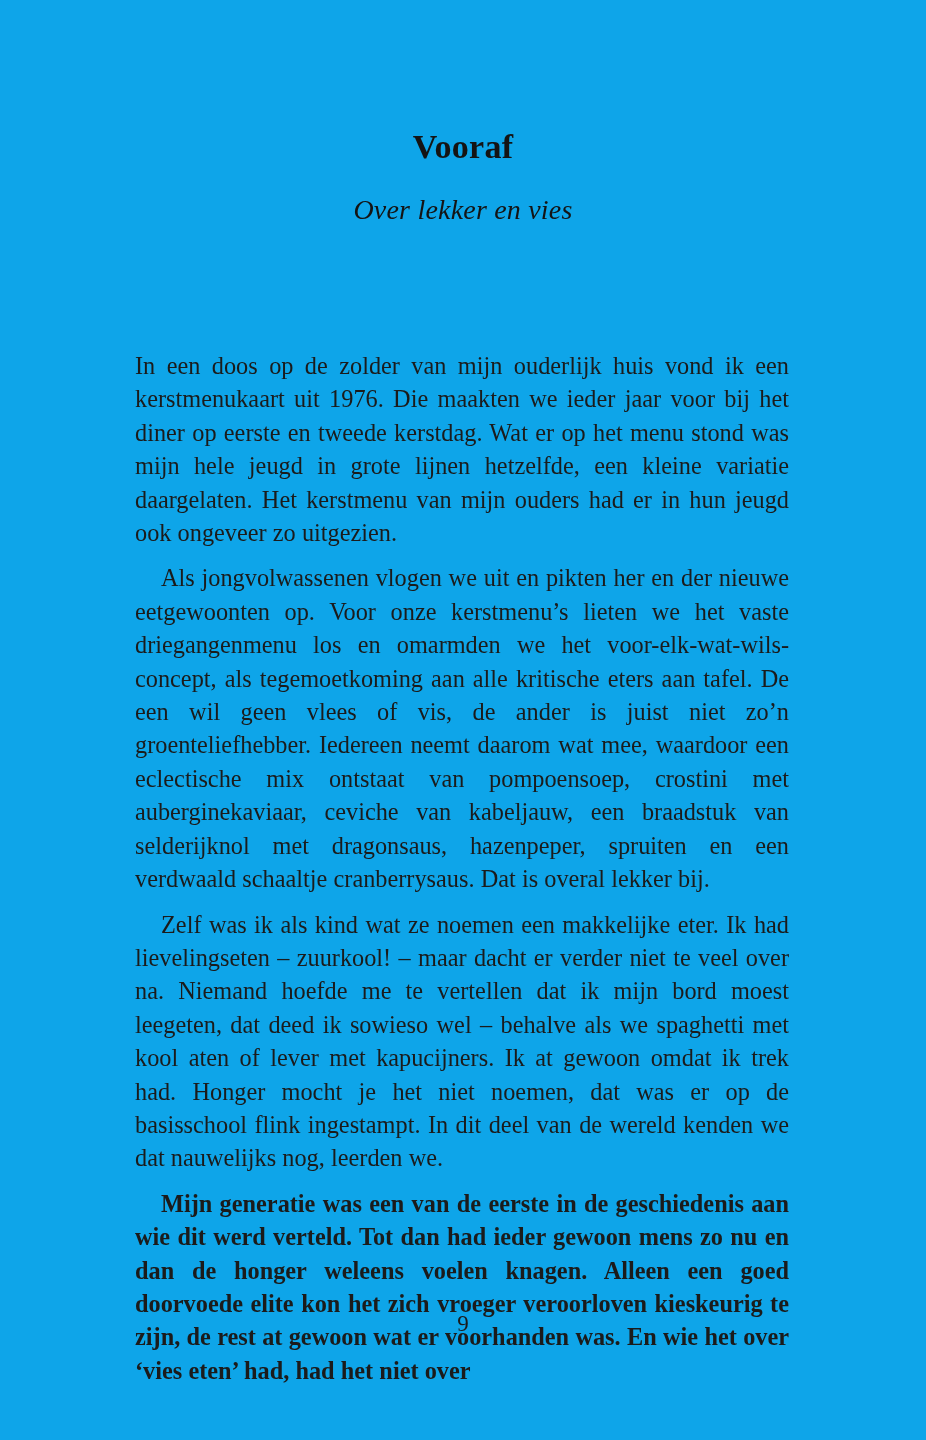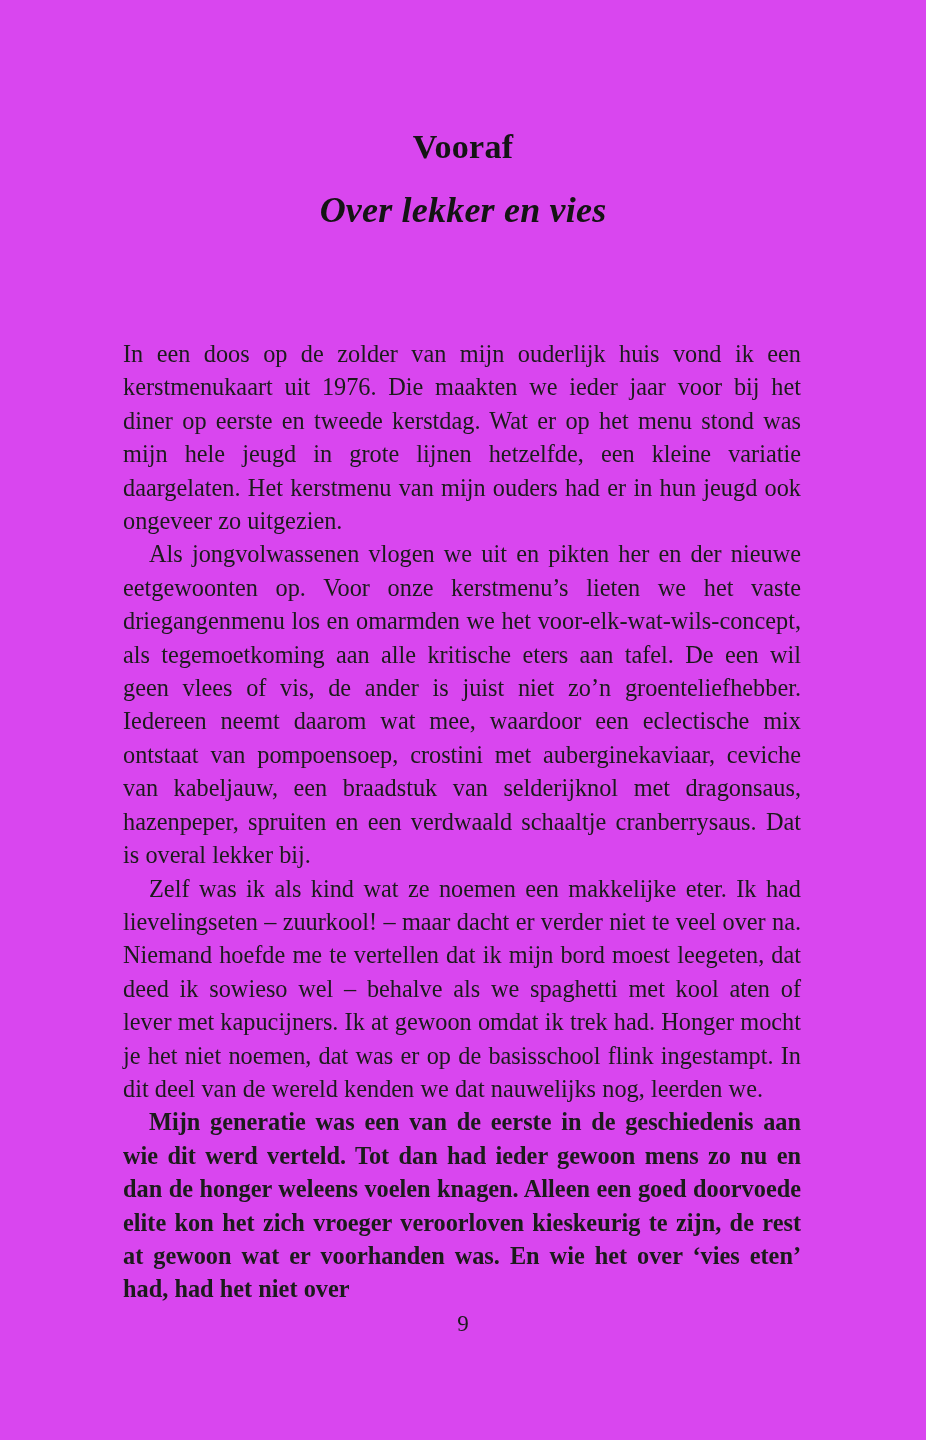--- a/index.html
+++ b/index.html
@@ -8,21 +8,21 @@
     background: #ffffff;
   }
   body {
     font-family: "Liberation Serif", "DejaVu Serif", serif;
     color: #1a1a1a;
   }
   #page {
     position: relative;
     width: 926px;
     height: 1440px;
-    background: #d946ef;
+    background: #0ea5e9;
     overflow: hidden;
     box-sizing: border-box;
   }
 
   
   .heading-block {
     position: absolute;
     left: 0;
     top: 126px;
     width: 926px;
@@ -32,38 +32,38 @@
     font-family: "Liberation Serif", "DejaVu Serif", serif;
     font-weight: 700;
     font-size: 34px;
     line-height: 42px;
     letter-spacing: 0.3px;
     color: #141414;
     margin: 0;
   }
   .chapter-subtitle {
     font-family: "Liberation Serif", "DejaVu Serif", serif;
-    font-weight: 700;
+    font-weight: 400;
     font-style: italic;
-    font-size: 36px;
+    font-size: 28px;
     line-height: 40px;
     letter-spacing: 0.2px;
     color: #141414;
     margin: 22px 0 0 0;
   }
 
   
   #textcolumn {
     position: absolute;
     left: 123px;
     top: 337px;
     width: 678px;
   }
   .para {
-    margin: 0;
+    margin: 12px;
     font-size: 24.3px;
     line-height: 33.4px;
     text-align: justify;
     text-justify: inter-word;
     color: #1b1b1b;
     hyphens: manual;
     -webkit-hyphens: manual;
     word-spacing: 0.1px;
   }
   .para.indent {

